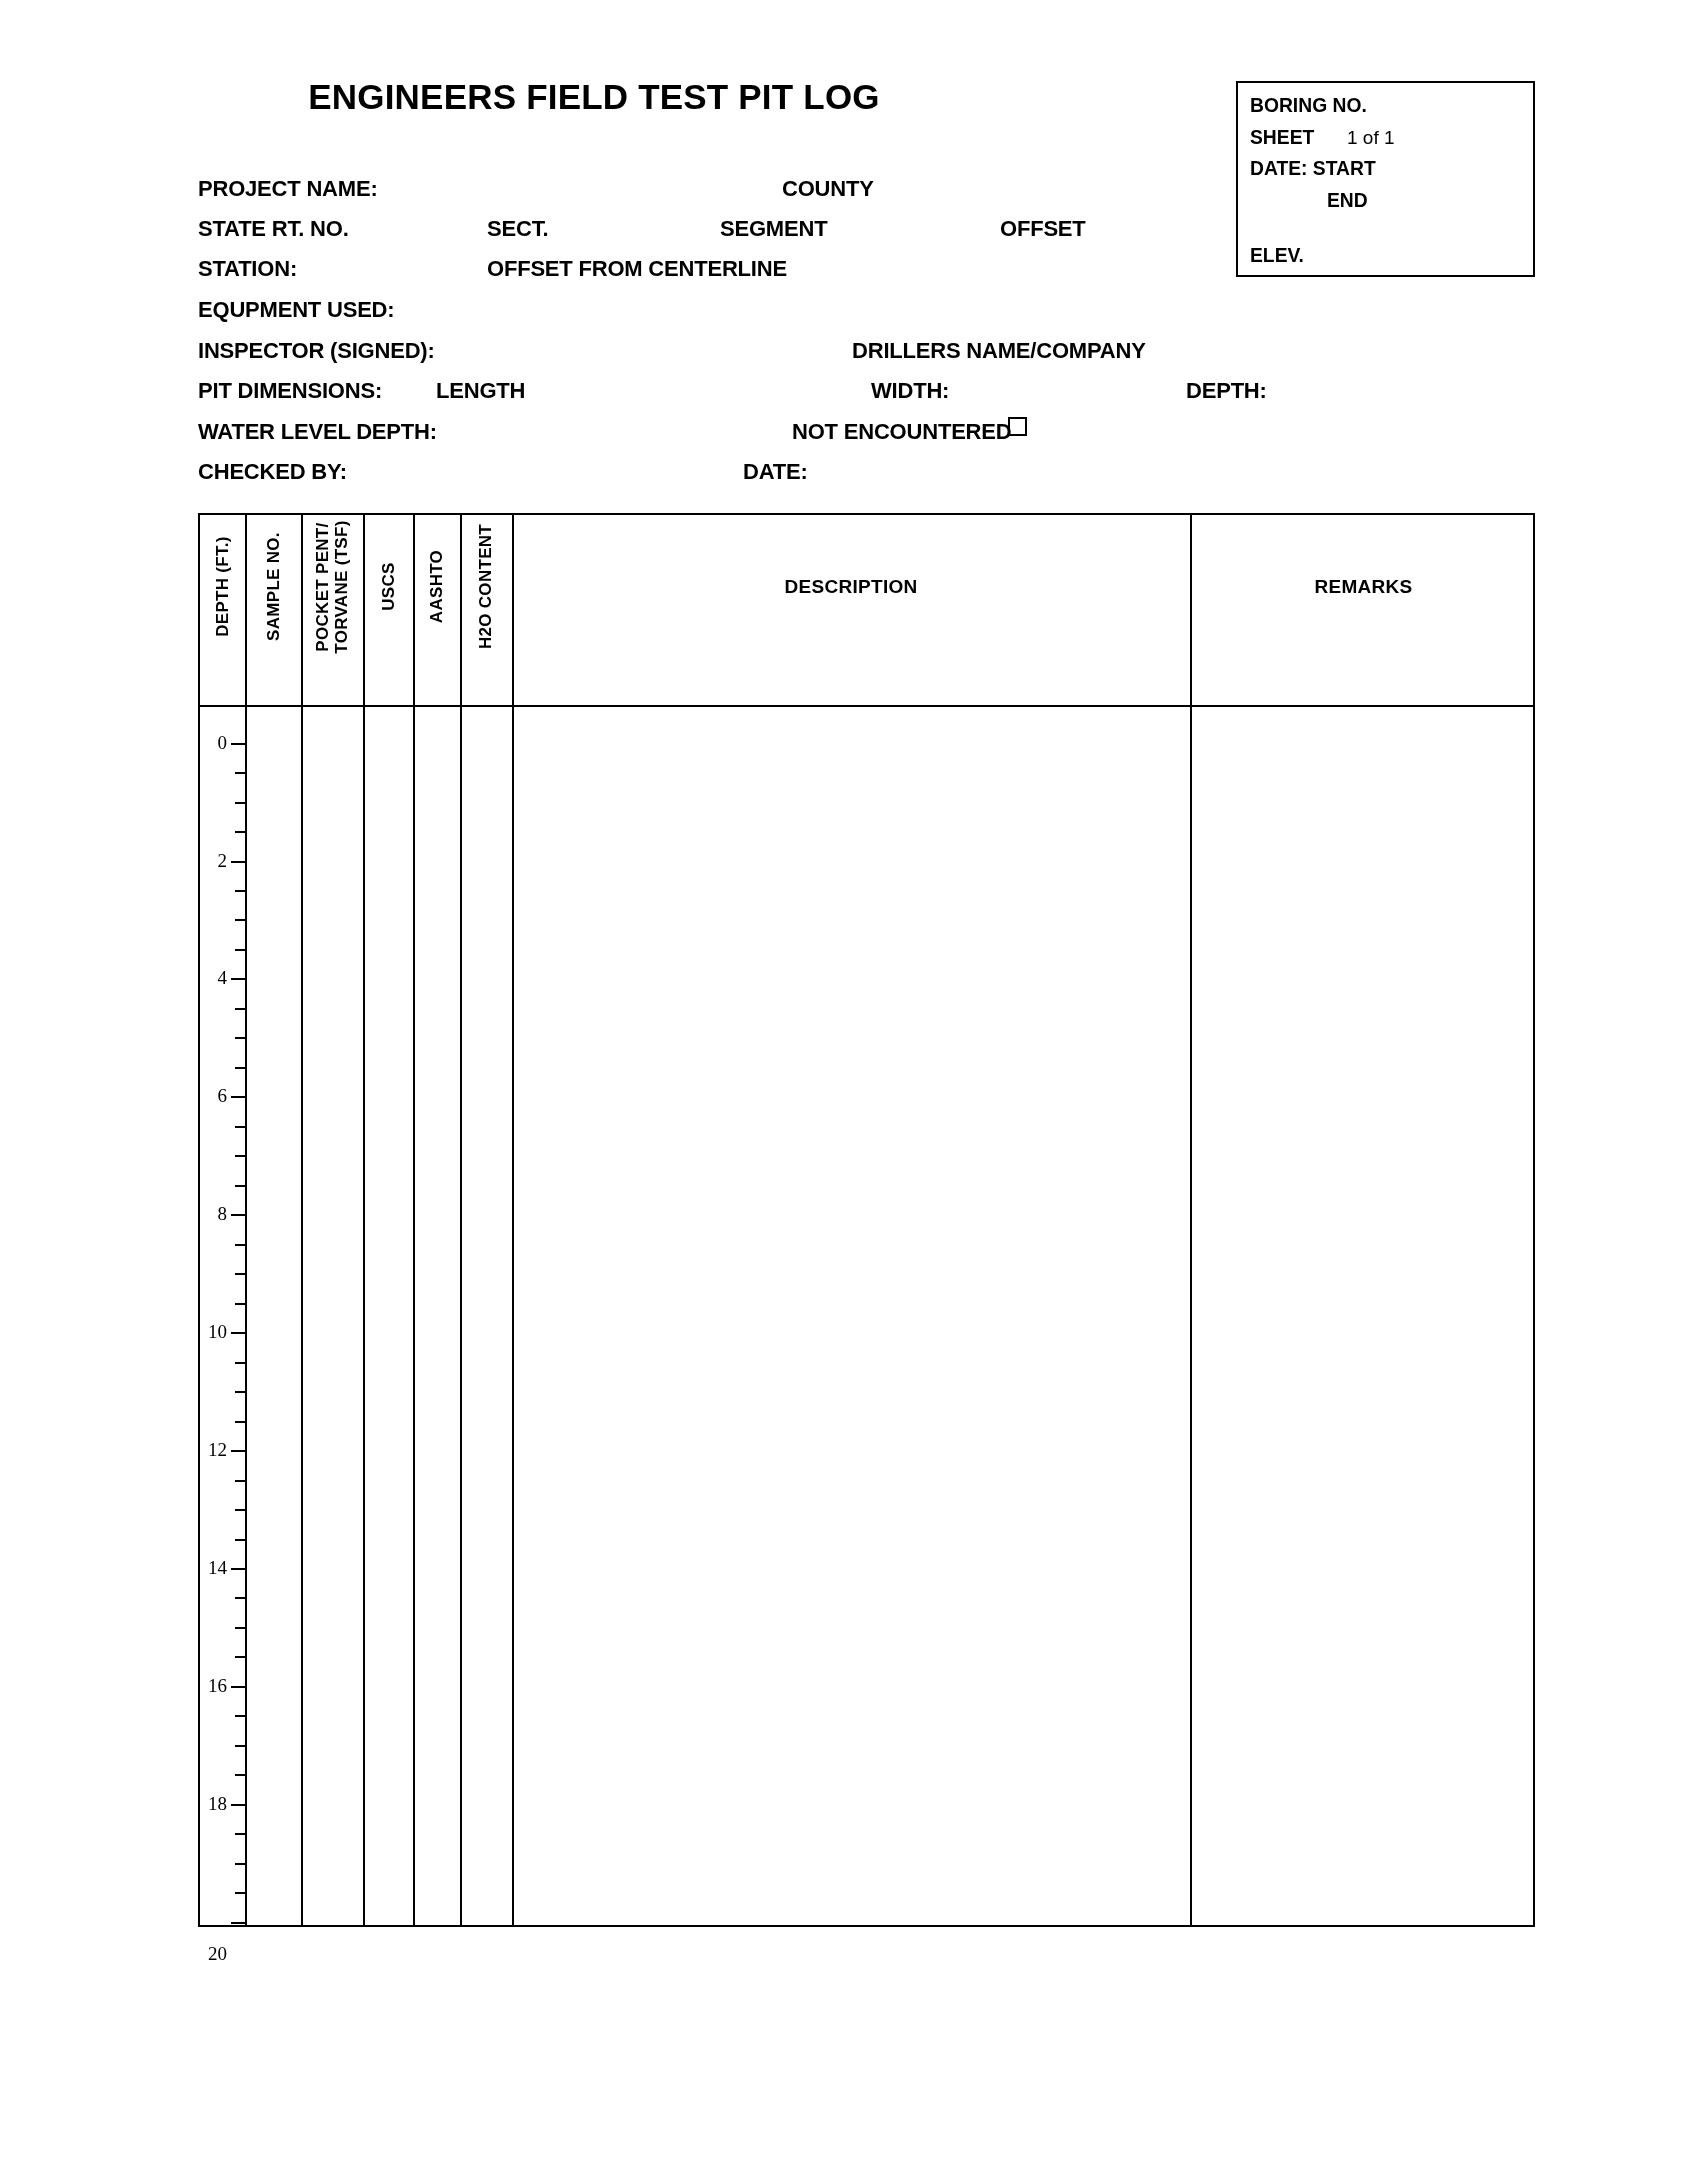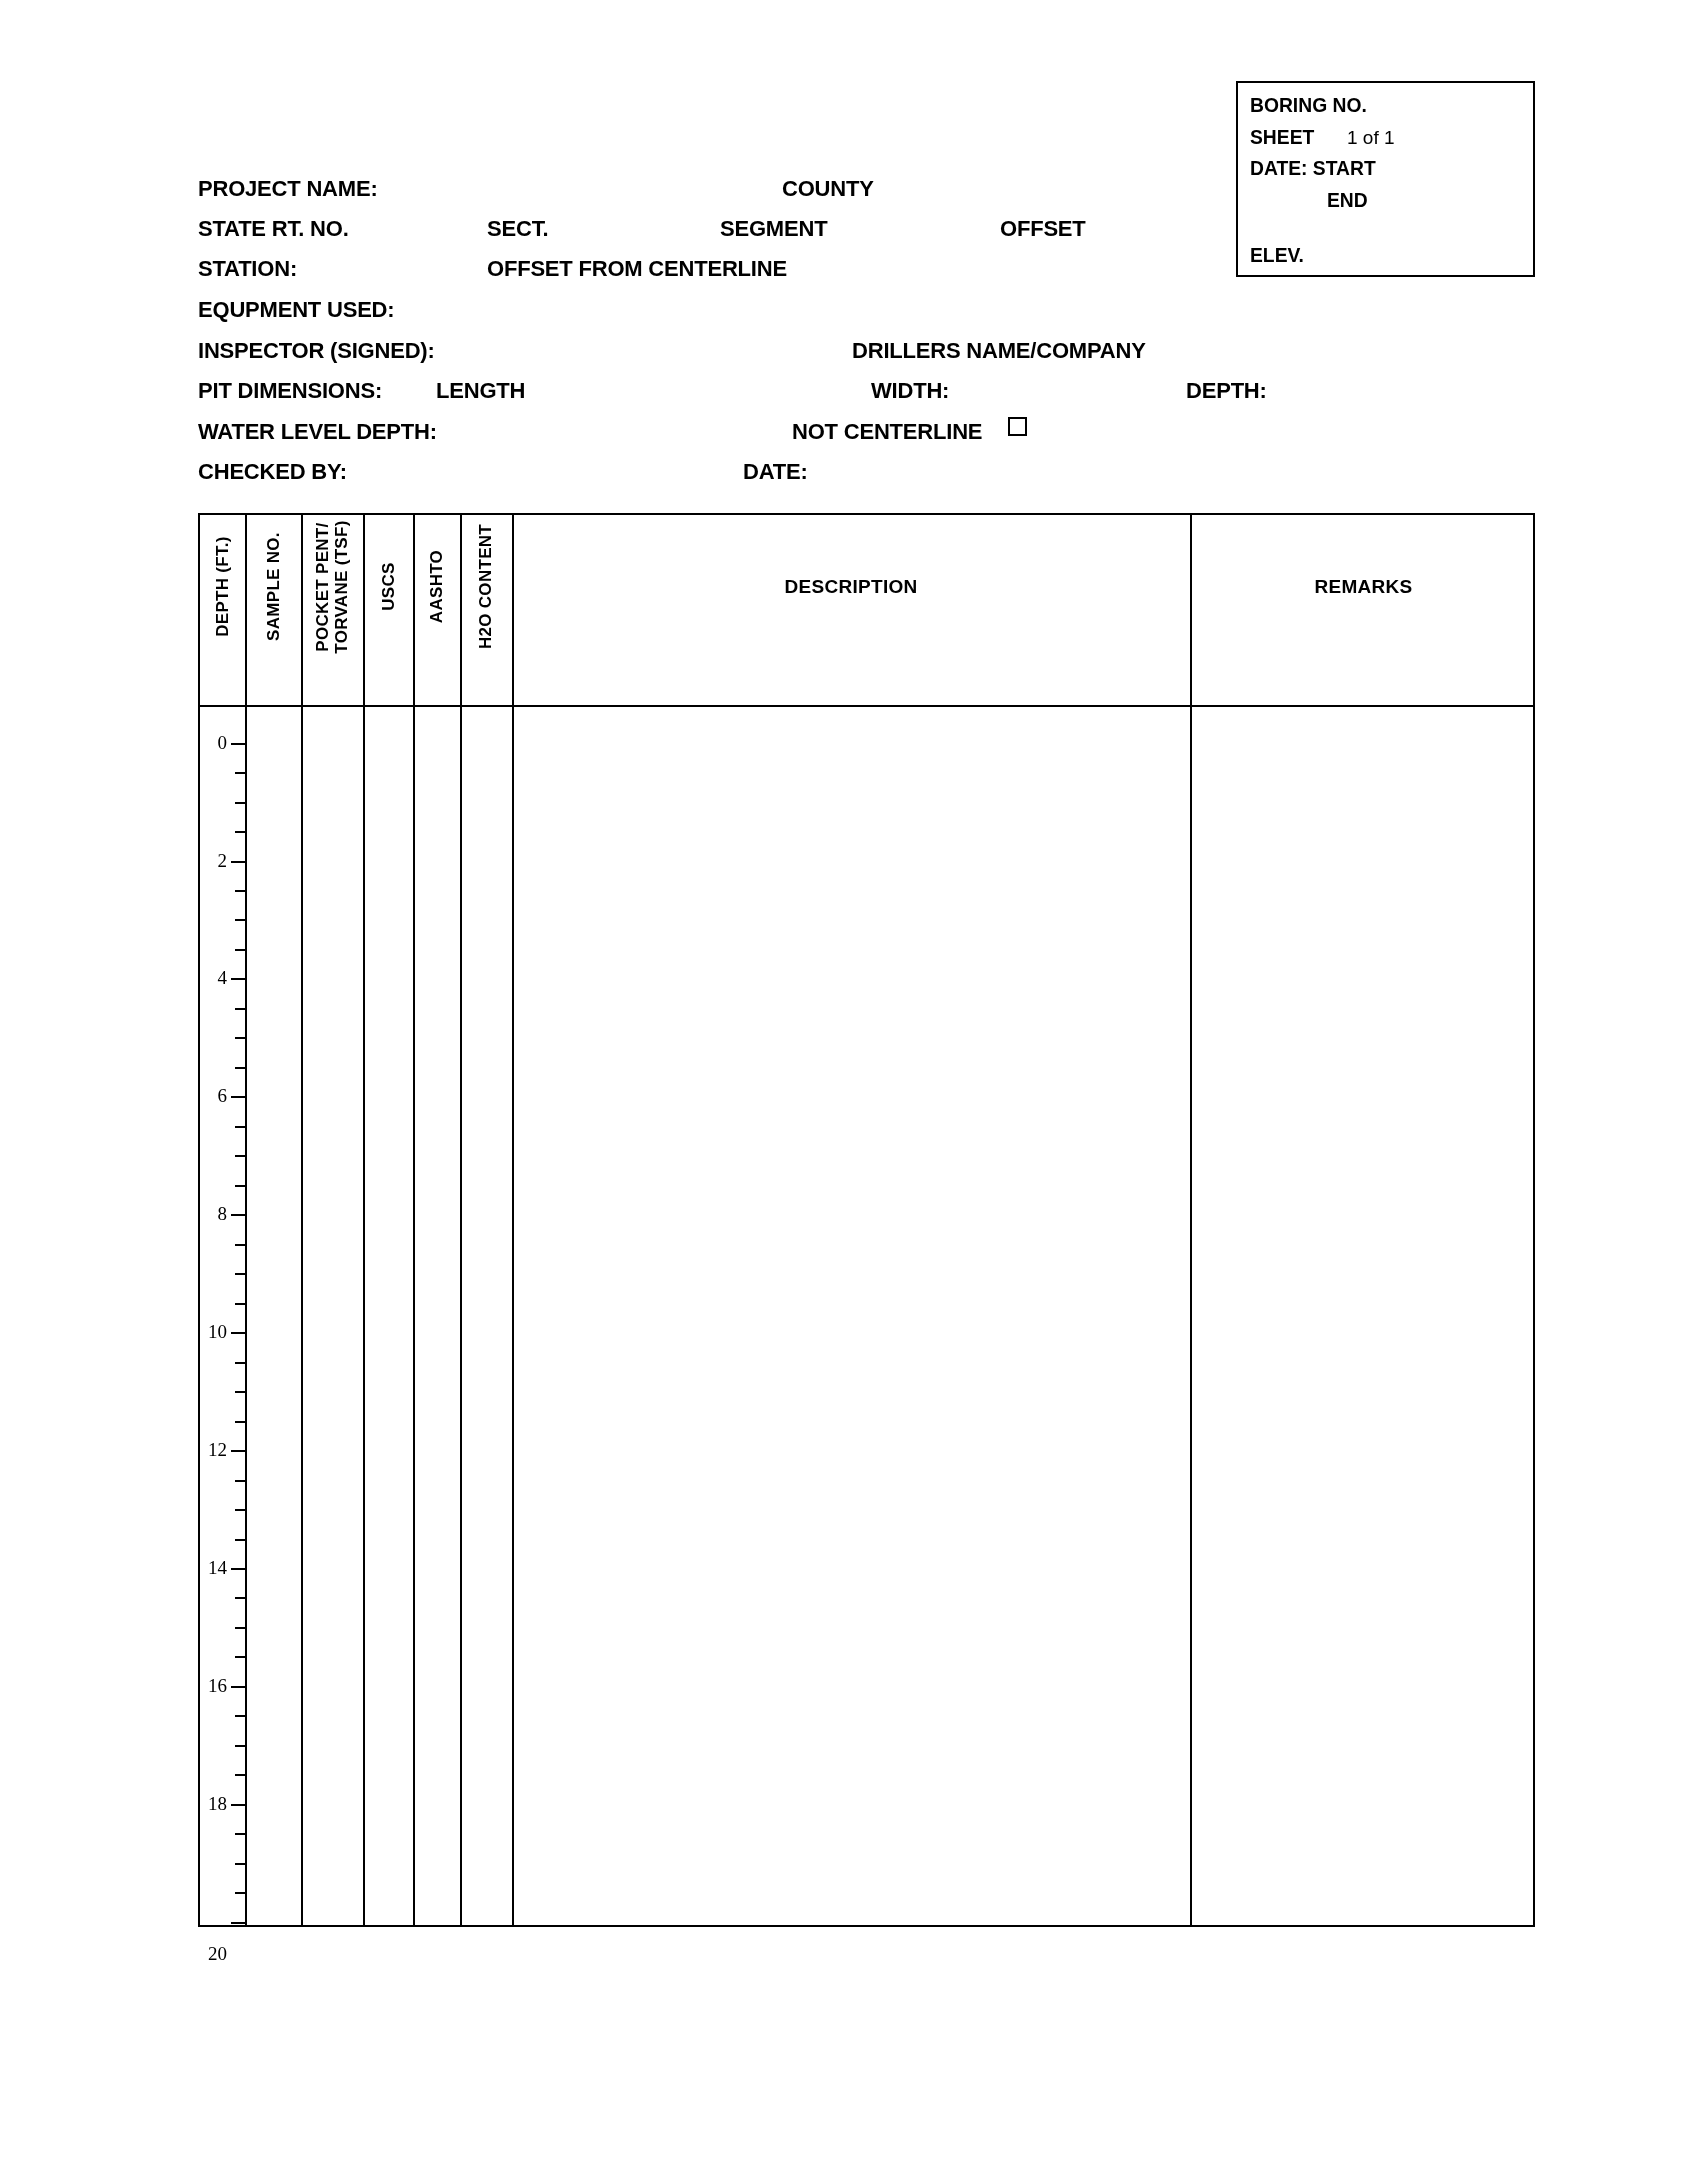--- a/index.html
+++ b/index.html
@@ -172,20 +172,21 @@
     font-weight: bold;
     white-space: nowrap;
     letter-spacing: -0.1px;
   }
 </style>
 </head>
 <body>
 
 <div class="page">
 
+  <div class="doc-title">ENGINEERS FIELD TEST PIT LOG</div>
 
   <div class="boring-box">
     <div class="bb-line bb-boring">BORING NO.</div>
     <div class="bb-line bb-sheet">SHEET</div>
     <div class="bb-line bb-sheetval">1 of 1</div>
     <div class="bb-line bb-date">DATE: START</div>
     <div class="bb-line bb-end">END</div>
     <div class="bb-line bb-elev">ELEV.</div>
   </div>
 
@@ -204,21 +205,21 @@
 
   <div class="field" style="left:198px; top:338px;">INSPECTOR (SIGNED):</div>
   <div class="field" style="left:852px; top:338px;">DRILLERS NAME/COMPANY</div>
 
   <div class="field" style="left:198px; top:378px;">PIT DIMENSIONS:</div>
   <div class="field" style="left:436px; top:378px;">LENGTH</div>
   <div class="field" style="left:871px; top:378px;">WIDTH:</div>
   <div class="field" style="left:1186px; top:378px;">DEPTH:</div>
 
   <div class="field" style="left:198px; top:419px;">WATER LEVEL DEPTH:</div>
-  <div class="field" style="left:792px; top:419px;">NOT CENTERLINE</div>
+  <div class="field" style="left:792px; top:419px;">NOT ENCOUNTERED</div>
   <div class="checkbox" style="left:1008px; top:417px;"></div>
 
   <div class="field" style="left:198px; top:459px;">CHECKED BY:</div>
   <div class="field" style="left:743px; top:459px;">DATE:</div>
 
   <div class="log-table">
 
     <div class="hdr-rule"></div>
 
     <div class="vsep" style="left:45px;"></div>

